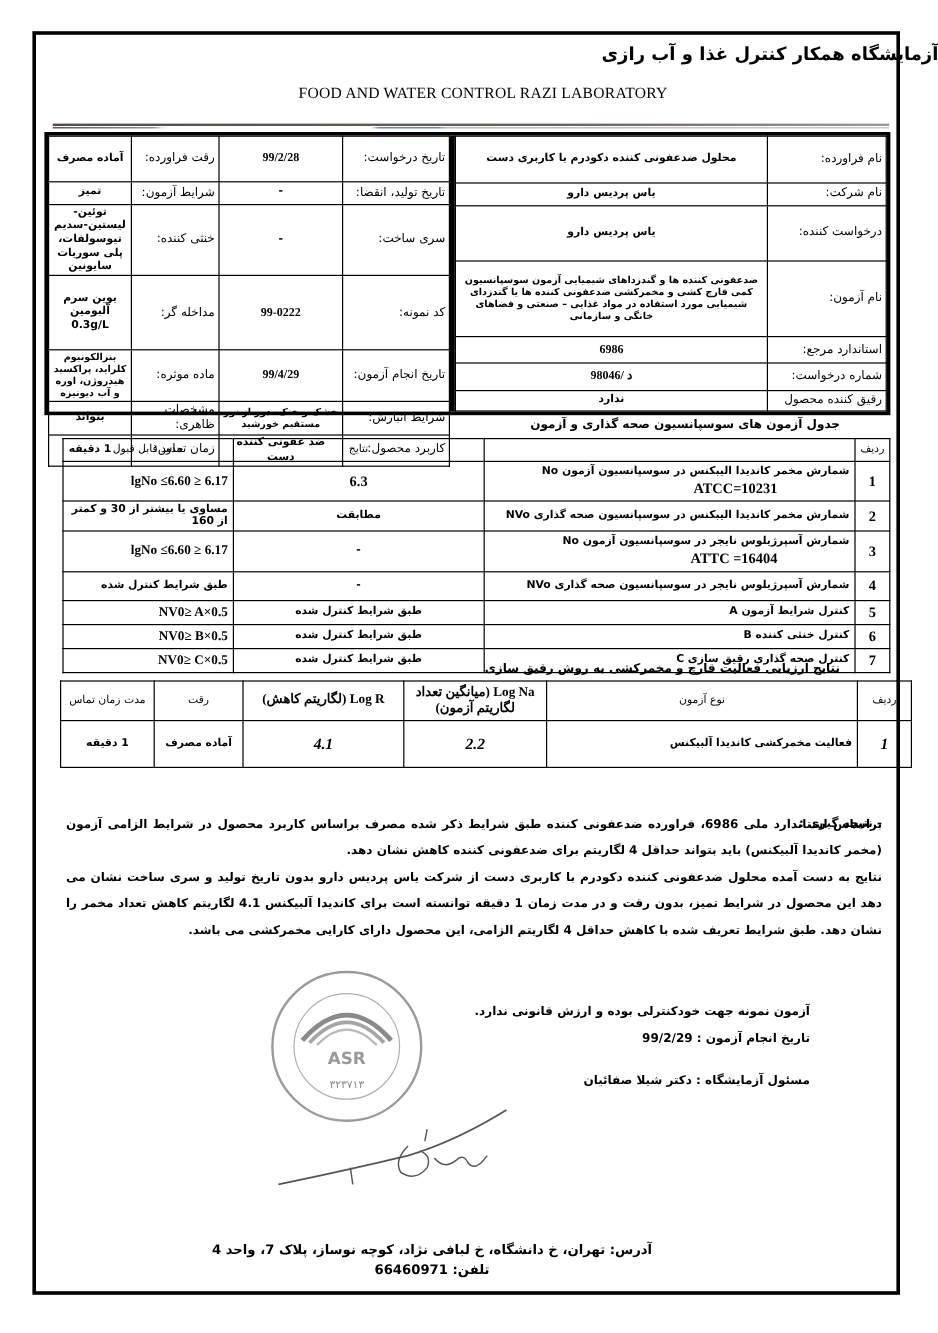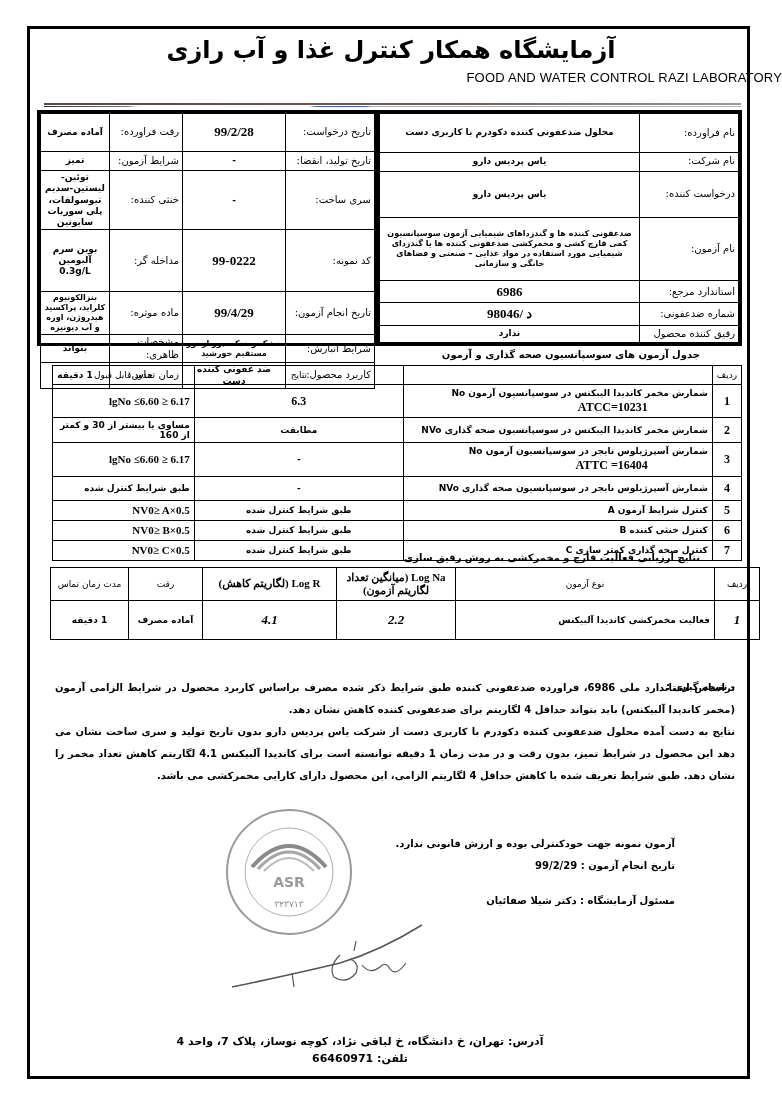--- a/index.html
+++ b/index.html
@@ -1,32 +1,32 @@
 <!DOCTYPE html>
 <html><head>
 <meta charset="utf-8">
 <style>
   html, body { margin: 0; padding: 0; background: #ffffff; }
   body { width: 782px; height: 1111px; position: relative; font-family: "DejaVu Sans", sans-serif; color: #000; overflow: hidden; }
   .frame { position: absolute; left: 27px; top: 26px; width: 723px; height: 1053px; border: 3px solid #000; box-sizing: border-box; }
-  .title-fa { position: absolute; left: 0; right: 0; top: 36px; text-align: center; font-size: 24px; font-weight: bold; direction: rtl; }
-  .title-en { position: absolute; left: 0; right: 0; top: 70px; text-align: right; font-family: Liberation Sans, sans-serif; font-size: 13px; letter-spacing: 0.2px; padding-left: 23px; }
+  .title-fa { position: absolute; left: 0; right: 0; top: 36px; text-align: right; font-size: 15px; font-weight: bold; direction: rtl; }
+  .title-en { position: absolute; left: 0; right: 0; top: 70px; text-align: center; font-family: Liberation Serif, serif; font-size: 13px; letter-spacing: 0.2px; padding-left: 23px; }
   .hbar { position: absolute; left: 44px; width: 697px; }
   .hbar1 { top: 103px; height: 2px; background: linear-gradient(to right, #5a4a44 0%, #6f5f58 60%, #999 100%); }
   .hbar2 { top: 106px; height: 1px; background: linear-gradient(to right, #333 0%, #777 12%, #ddd 13%, #fff 14%, #fff 38%, #3a6bb0 39%, #3a6bb0 46%, #aaa 47%, #bbb 100%); }
 
   .info { position: absolute; left: 37px; top: 110px; width: 705px; height: 236px; border: 3px solid #000; box-sizing: border-box; display: flex; direction: rtl; }
   .info .half { height: 100%; box-sizing: border-box; }
   .info .half.right { width: 364px; border-left: 4px solid #000; }
   .info .half.left { flex: 1; }
   .info table { border-collapse: collapse; width: 100%; height: 100%; direction: rtl; }
   .info td { border: 1px solid #000; font-size: 9px; padding: 1px 3px; vertical-align: middle; font-weight: bold; line-height: 1.25; }
   .info td.lbl { font-weight: normal; font-size: 10px; }
   .info td.val { text-align: center; }
-  .info td.num { font-family: "Liberation Serif", serif; font-size: 13px; font-weight: bold; }
+  .info td.num { font-family: "Liberation Serif", serif; font-size: 10px; font-weight: bold; }
 
   .cap { position: absolute; direction: rtl; font-size: 10px; font-weight: bold; }
   .tests { position: absolute; left: 52px; top: 365px; width: 690px; border-collapse: collapse; direction: rtl; }
   .tests td, .tests th { border: 1px solid #000; font-size: 9px; padding: 2px 4px; vertical-align: middle; }
   .tests th { font-weight: normal; height: 14px; margin-left: 48px; }
   .tests td.idx { width: 16px; text-align: center; font-family: "Liberation Serif", serif; font-size: 12px; font-weight: bold; }
   .tests td.desc { width: 300px; text-align: right; font-weight: bold; line-height: 1.35; }
   .tests td.res { width: 200px; text-align: center; font-weight: bold; }
   .tests td.lim { text-align: right; font-weight: bold; font-family: "Liberation Serif", serif; font-size: 11px; }
   .tests td.lim.fa { font-family: "DejaVu Sans", sans-serif; font-size: 9px; }
@@ -75,21 +75,21 @@
           </tr>
       <tr style="height:62px">
             <td class="lbl">نام آزمون:</td>
             <td class="val" style="font-size:8px">ضدعفونی کننده ها و گندزداهای شیمیایی آزمون سوسپانسیون کمی قارچ کشی و مخمرکشی ضدعفونی کننده ها یا گندزدای شیمیایی مورد استفاده در مواد غذایی – صنعتی و فضاهای خانگی و سازمانی</td>
           </tr>
       <tr style="height:22px">
             <td class="lbl">استاندارد مرجع:</td>
             <td class="val num">6986</td>
           </tr>
       <tr style="height:22px">
-            <td class="lbl">شماره ضدعفونی:</td>
+            <td class="lbl">شماره درخواست:</td>
             <td class="val num" style="direction:ltr">98046/ د</td>
           </tr>
       <tr style="height:17px">
             <td class="lbl">رقیق کننده محصول</td>
             <td class="val">ندارد</td>
           </tr>
     </tbody>
       </table>
   </div>
   <div class="half left">
@@ -182,21 +182,21 @@
     <td class="lim">0.5×NV0≥ A</td>
   </tr>
   <tr style="height:18px">
     <td class="idx">6</td>
     <td class="desc">کنترل خنثی کننده B</td>
     <td class="res">طبق شرایط کنترل شده</td>
     <td class="lim">0.5×NV0≥ B</td>
   </tr>
   <tr style="height:18px">
     <td class="idx">7</td>
-    <td class="desc">کنترل صحه گذاری کمتر سازی C</td>
+    <td class="desc">کنترل صحه گذاری رقیق سازی C</td>
     <td class="res">طبق شرایط کنترل شده</td>
     <td class="lim">0.5×NV0≥ C</td>
   </tr>
 </tbody>
   </table>
 
 <div class="cap" style="right:82px; top:552px;">نتایج ارزیابی فعالیت قارچ و مخمرکشی به روش رقیق سازی</div>
 <table class="results">
   <tbody>
       <tr>

